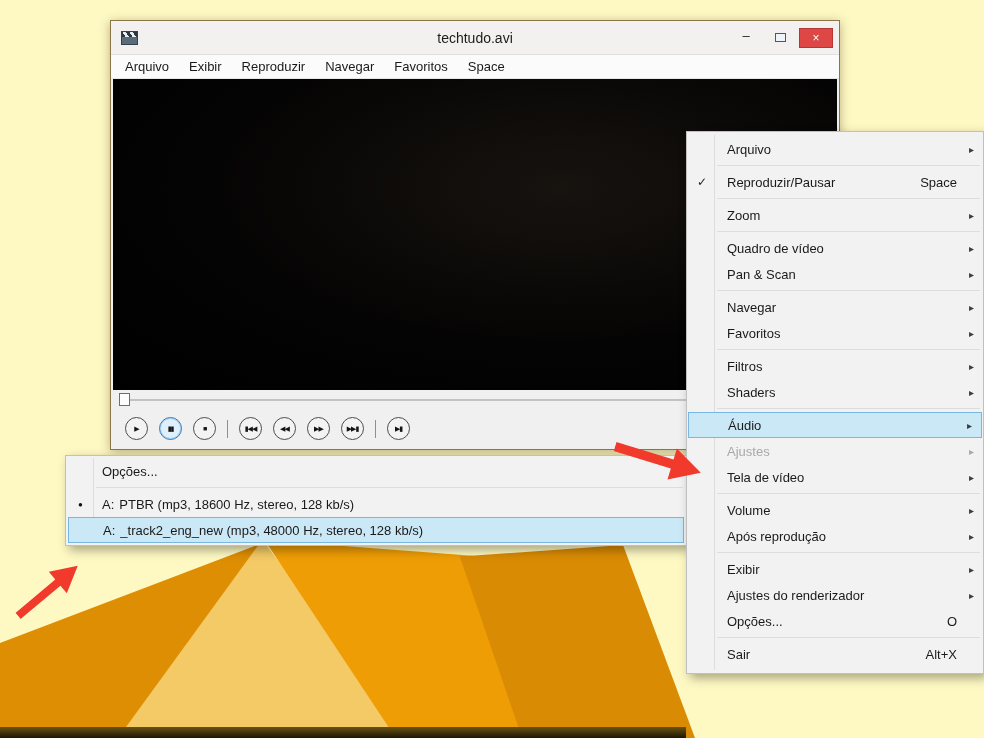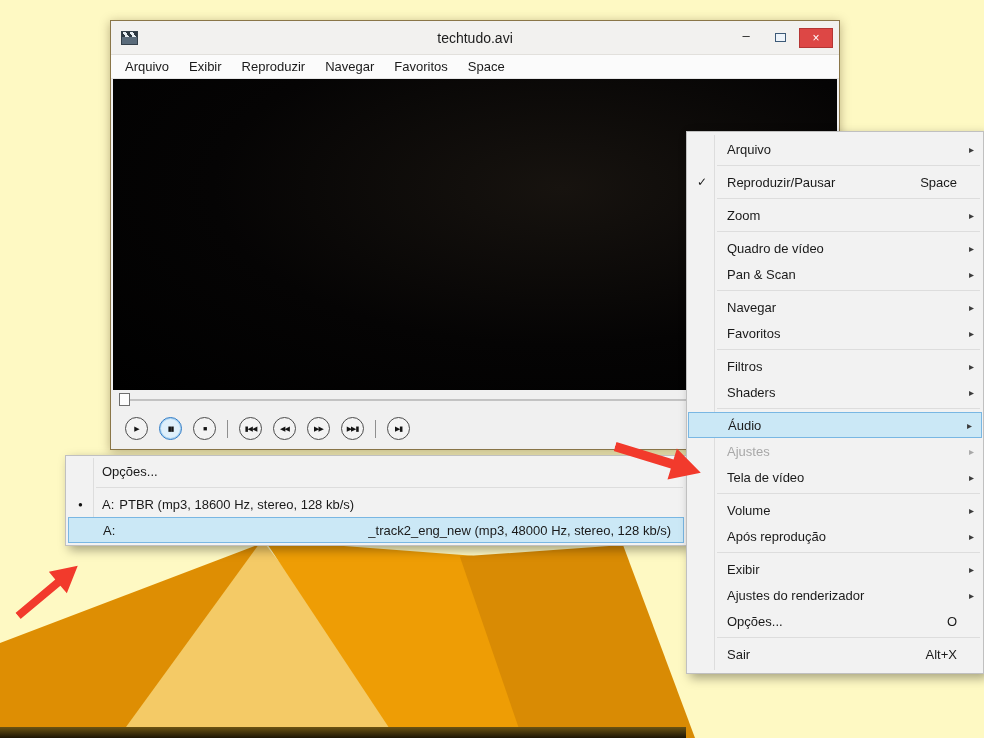--- a/index.html
+++ b/index.html
@@ -70,21 +70,21 @@
 
   
   .submenu { position:absolute; left:65px; top:455px; width:622px;
     background:#f2f2f2; border:1px solid #c0c0c0; padding:2px 0;
     box-shadow:4px 4px 10px rgba(0,0,0,.35); font-size:13px; color:#1a1a1a; }
   .sm-gutter-line { position:absolute; left:27px; top:2px; bottom:2px; width:1px; background:#dddddd; }
   .sm-row { position:relative; height:26px; display:flex; align-items:center; padding-left:36px; }
   .sm-row .radio { position:absolute; left:12px; font-size:8px; color:#111; }
   .sm-row.hi { background:#cbe8f6; border:1px solid #79b7e3; margin:0 2px; padding-left:34px; }
   .sm-sep { height:1px; background:#dddddd; margin:3px 3px 3px 30px; }
-  .track-rest-gap { margin-left:248px; }
+  .track-rest-gap { }
   .track-prefix { margin-right:5px; }
 
   
   .arrow { position:absolute; transform-origin:left center; }
   .arrow svg { display:block; }
   .arrow-1 { left:615px; top:428px; width:92px; transform:rotate(17deg); }
   .arrow-2 { left:18px; top:600px; width:80px; transform:rotate(-40deg); }
 </style>
 </head>
 <body>

